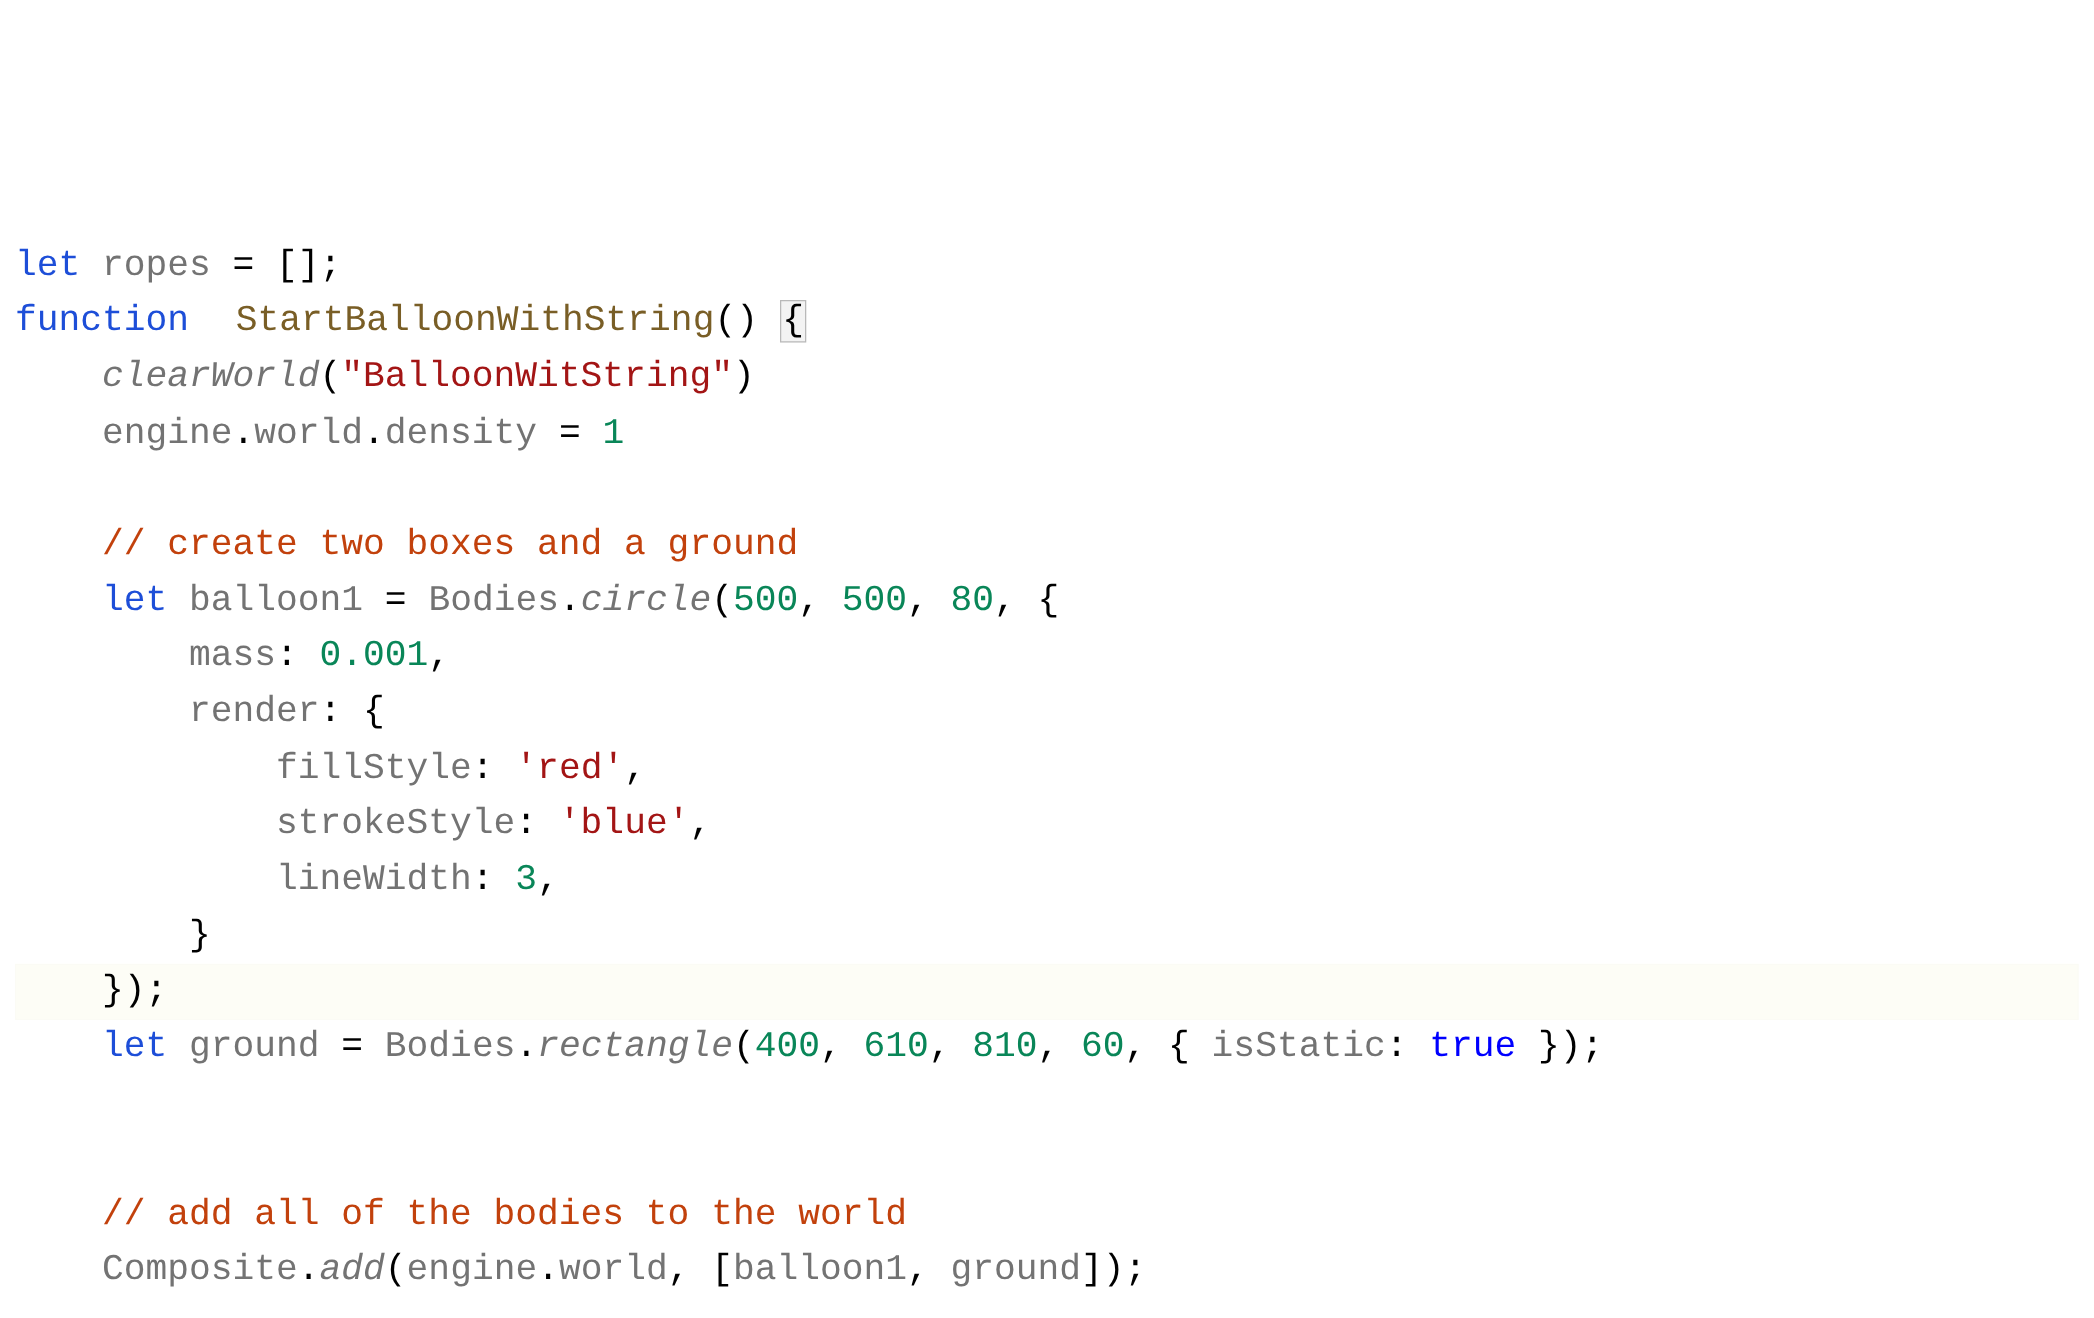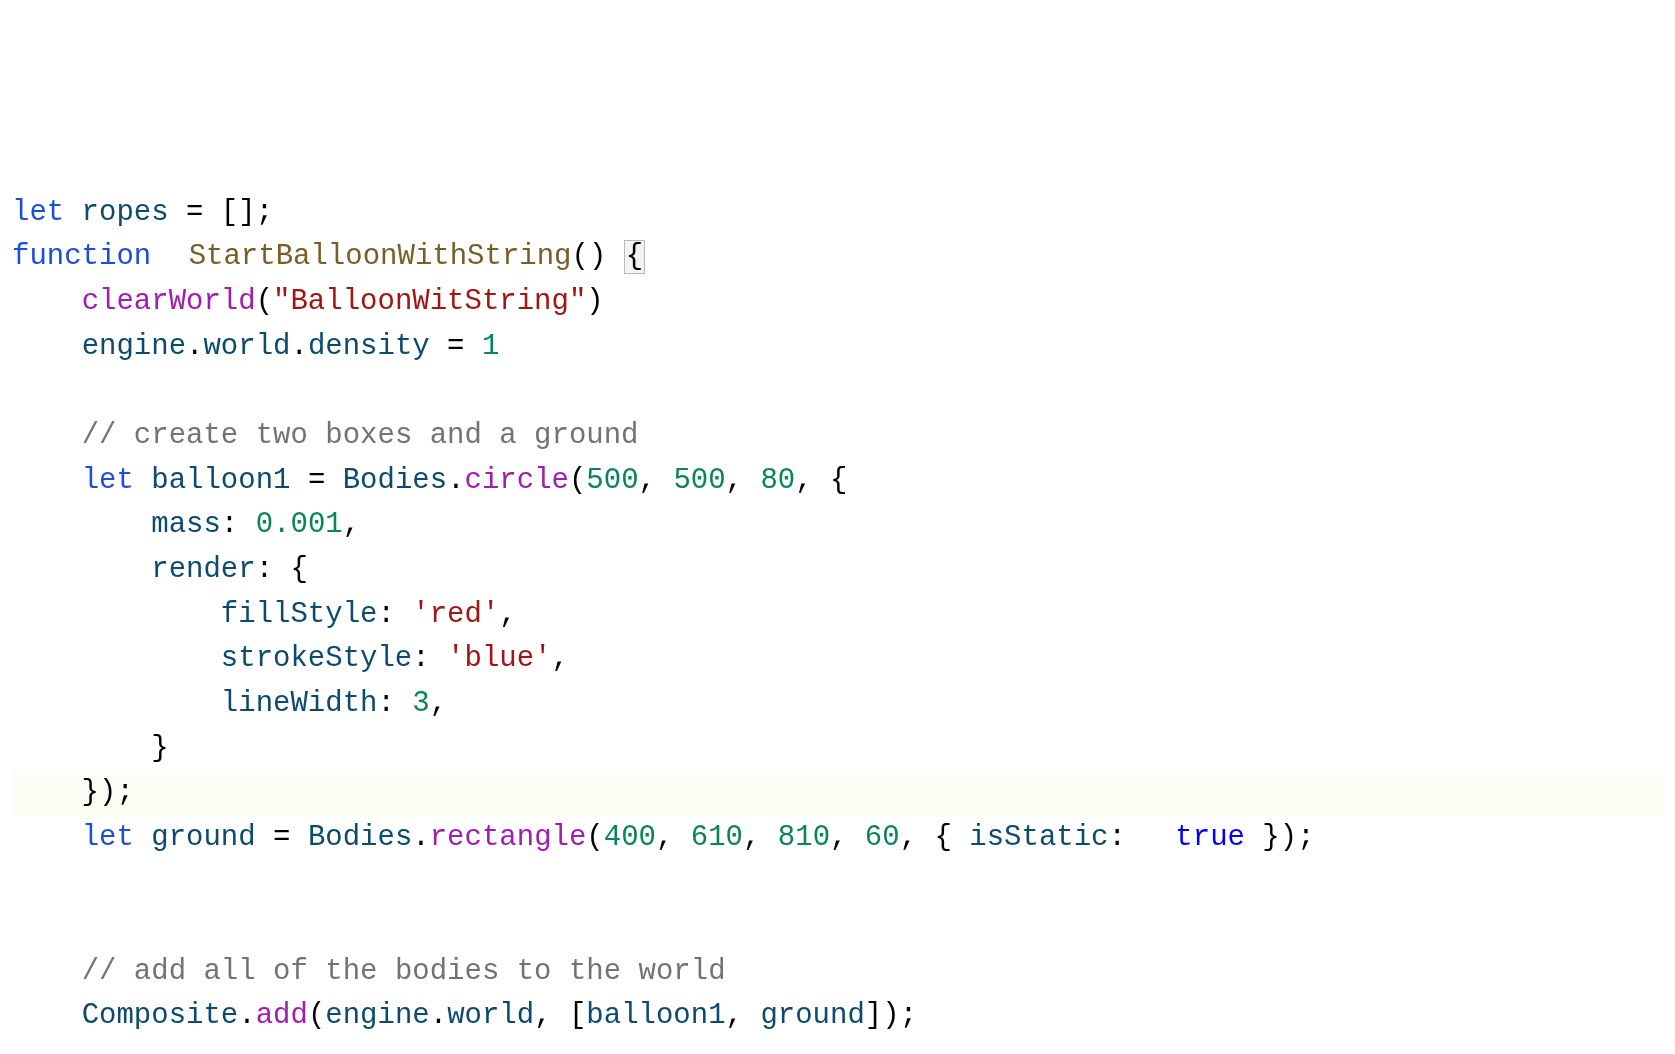--- a/index.html
+++ b/index.html
@@ -11,27 +11,27 @@
     line-height: 1.54;
     color: #000000;
     white-space: pre;
     tab-size: 4;
   }
   .code-line {
     display: block;
   }
   .tok-keyword { color: #1d4ed8; }
   .tok-funcname { color: #795e26; margin-left: 20px; }
-  .tok-ident { color: #0c4a6e; font-family: Liberation Mono, monospace; }
-  .tok-method { color: #a21caf; }
+  .tok-ident { color: #737373; font-family: Liberation Mono, monospace; }
+  .tok-method { color: #737373; font-style: italic; }
   .tok-string { color: #a31515; }
   .tok-number { color: #098658; }
-  .tok-comment { color: #737373; }
+  .tok-comment { color: #c2410c; }
   .tok-punct { color: #000000; }
-  .tok-bool { color: #0000ff; margin-left: 32px; }
+  .tok-bool { color: #0000ff; }
   .match-brace {
     display: inline-block;
     border: 1px solid #b9b9b9;
     background: #f3f3f3;
     padding: 0 1px;
     line-height: 1.1;
   }
   .line-highlight {
     background: #fdfdf6;
     box-shadow: inset 0 0 0 1px #eeeeee22;

